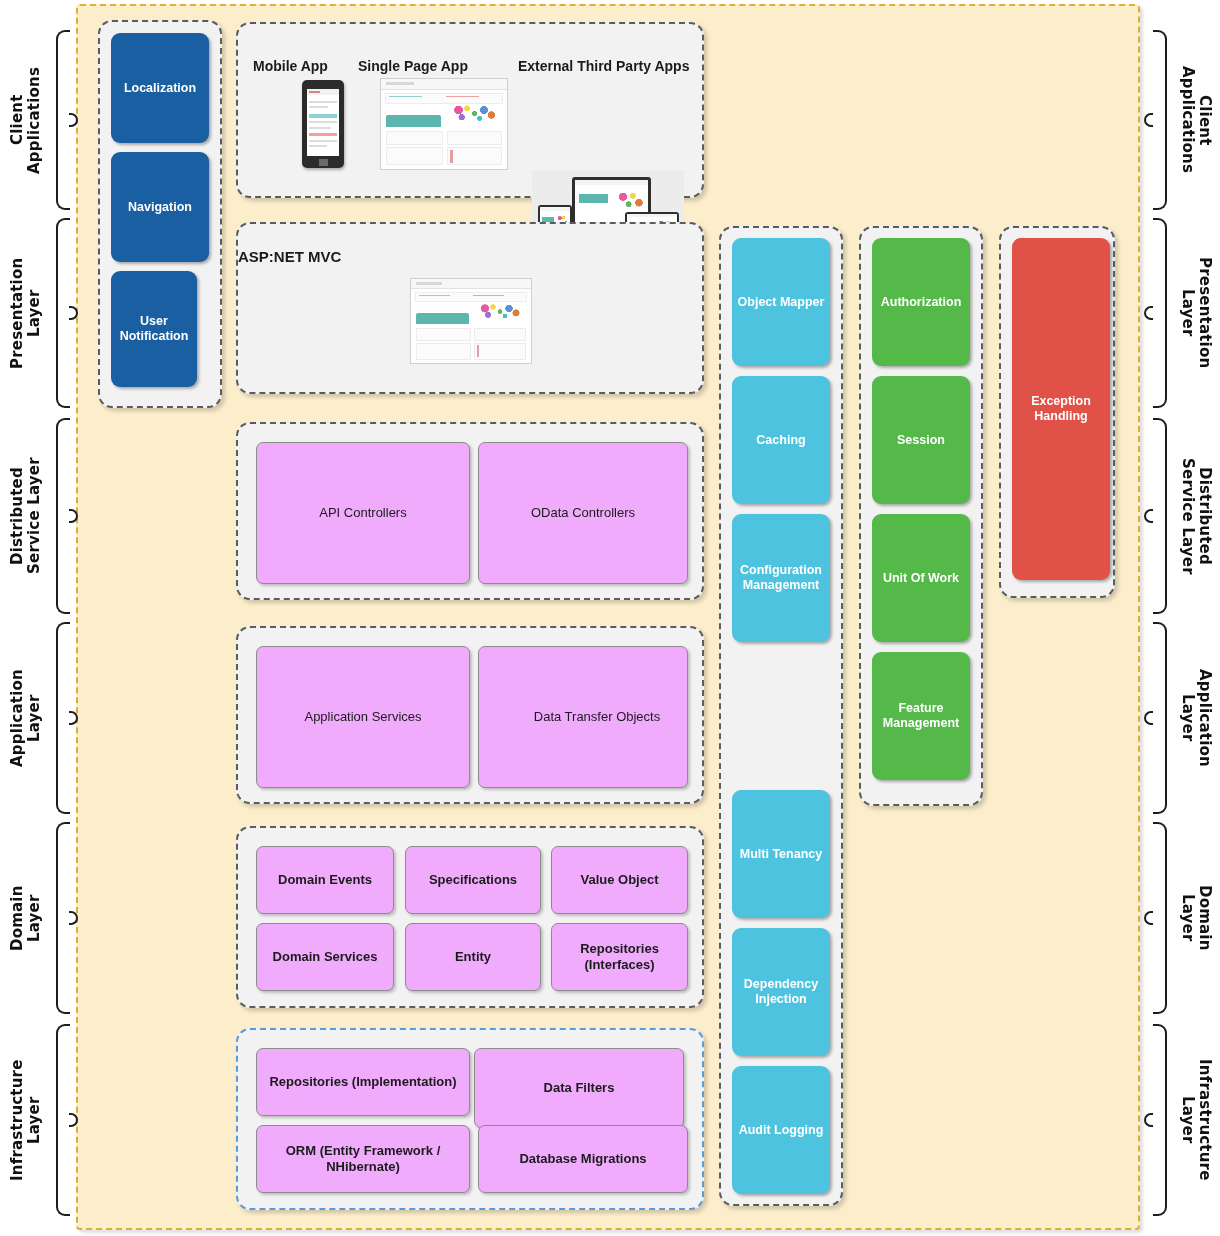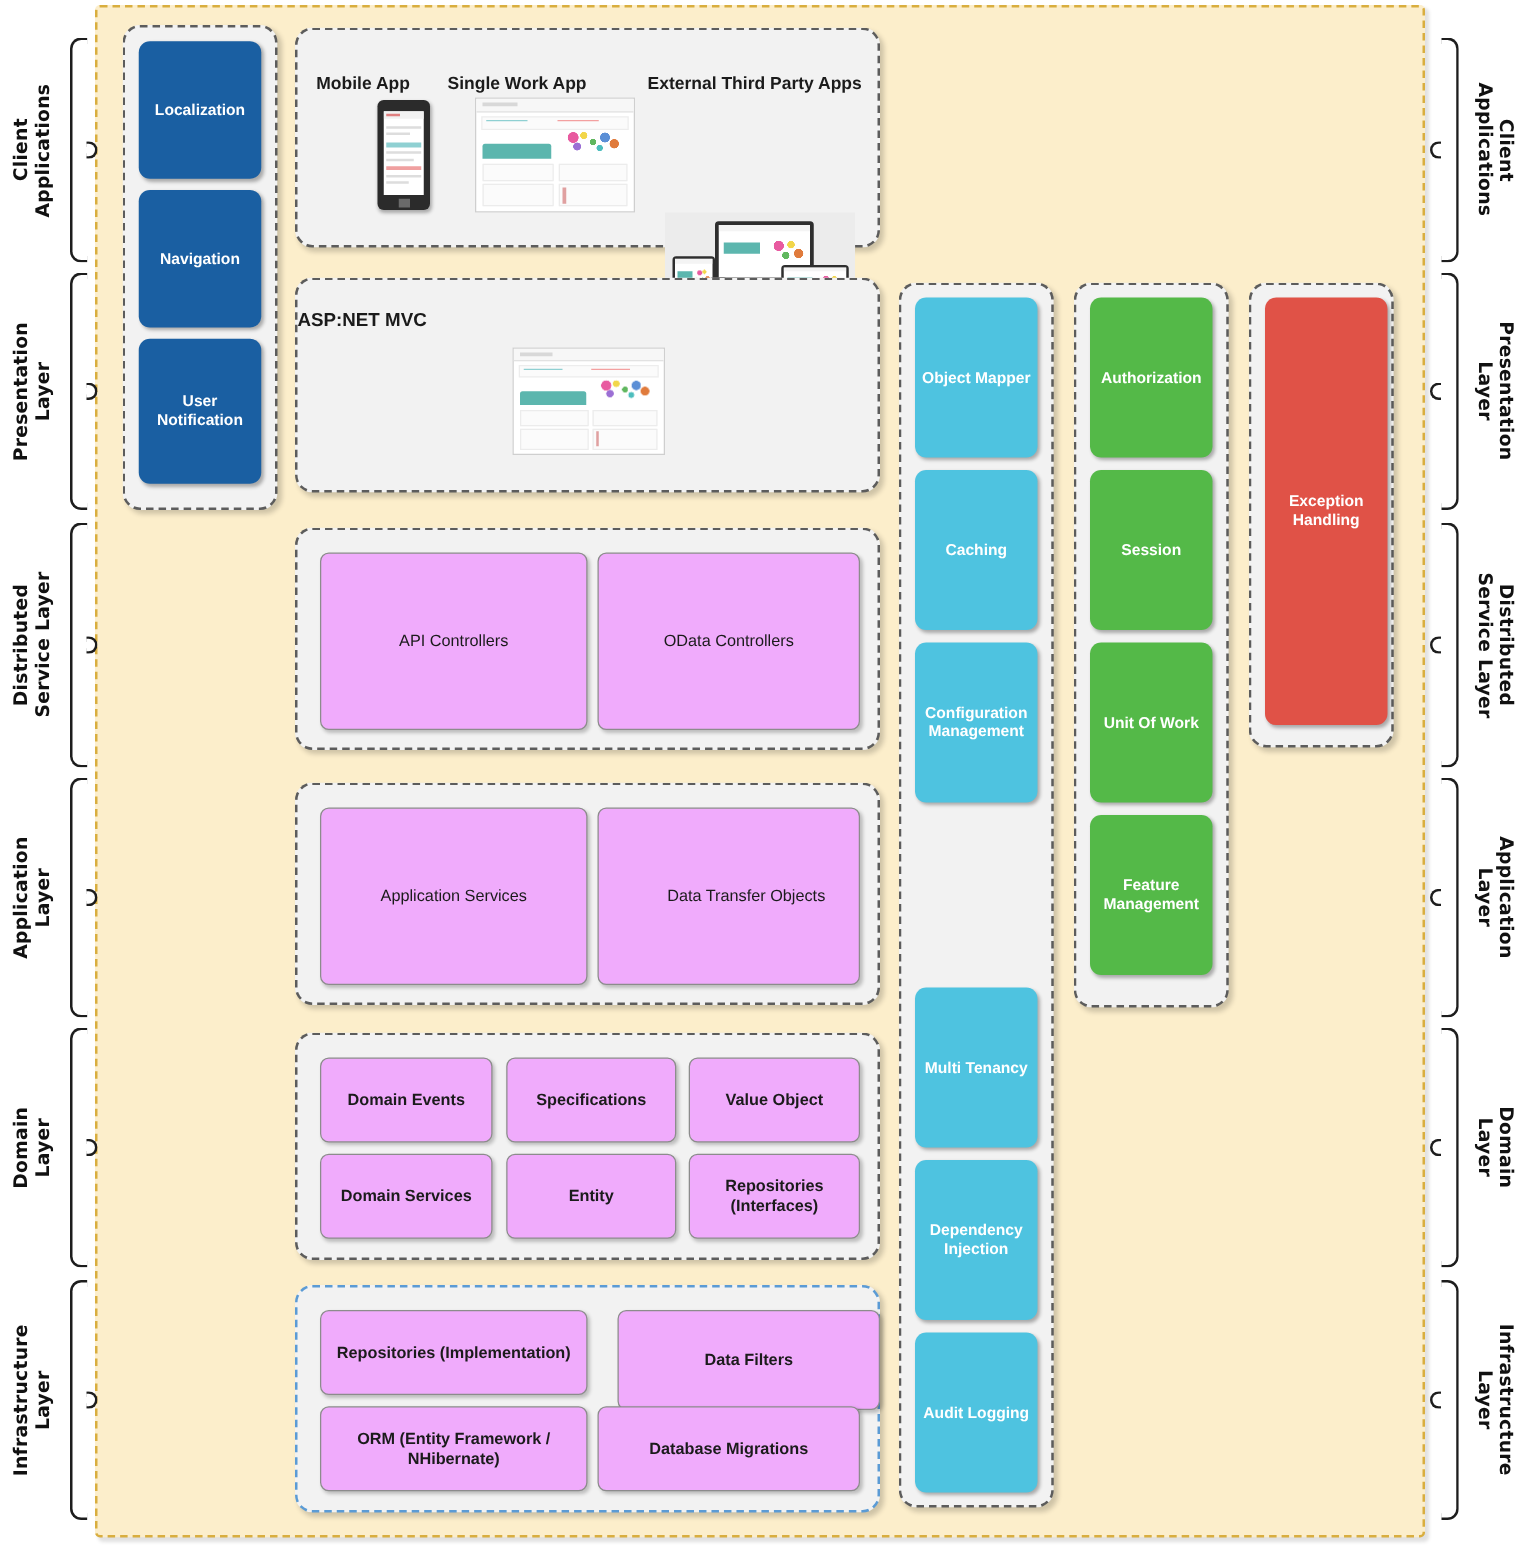--- a/index.html
+++ b/index.html
@@ -240,21 +240,21 @@
   <div class="brace right" style="left:1145px;top:1024px;height:192px;width:24px;">
     <div class="bar"></div>
       <div class="nib"></div>
   </div>
   <div class="vlabel rl" style="left:1172px;top:1024px;height:192px;width:48px;display:flex;align-items:center;justify-content:center;">Infrastructure
 Layer</div>
 
   <div class="group" style="left:98px;top:20px;width:124px;height:388px;">
     <div class="tile solid navy" style="left:11px;top:11px;width:98px;height:110px;">Localization</div>
     <div class="tile solid navy" style="left:11px;top:130px;width:98px;height:110px;">Navigation</div>
-    <div class="tile solid navy" style="left:11px;top:249px;width:98px;height:116px;white-space:pre-line;text-align:center;">User
+    <div class="tile solid navy" style="left:11px;top:249px;width:86px;height:116px;white-space:pre-line;text-align:center;">User
 Notification</div>
   </div>
 
   <div class="group" style="left:236px;top:22px;width:468px;height:176px;">
 
     <div class="caption" style="left:15px;top:34px;width:140px;">Mobile App</div>
     <div class="thumb phone" style="left:64px;top:56px;width:42px;height:88px;">
       <div class="screen">
         <div class="hdr"></div>
         <div class="l" style="top:18%;"></div>
@@ -262,21 +262,21 @@
         <div class="l" style="top:38%;background:#8fd0d2;height:5%;"></div>
         <div class="l" style="top:48%;"></div>
         <div class="l" style="top:56%;width:70%;"></div>
         <div class="l" style="top:66%;background:#f0a0a0;height:4%;"></div>
         <div class="l" style="top:76%;"></div>
         <div class="l" style="top:84%;width:55%;"></div>
       </div>
       <div class="home"></div>
     </div>
 
-    <div class="caption" style="left:120px;top:34px;width:170px;">Single Work App</div>
+    <div class="caption" style="left:120px;top:34px;width:170px;">Single Page App</div>
     <div class="thumb dash" style="left:142px;top:54px;width:128px;height:92px;">
       <div class="topbar"></div>
       <div class="row r1"></div>
       <div class="teal"></div>
       <div class="map"></div>
       <div class="sm1"></div>
         <div class="sm2"></div>
       <div class="sm3"></div>
         <div class="sm4"></div>
     </div>
@@ -345,21 +345,21 @@
     <div class="tile plain bold" style="left:167px;top:18px;width:136px;height:68px;">Specifications</div>
     <div class="tile plain bold" style="left:313px;top:18px;width:137px;height:68px;">Value Object</div>
     <div class="tile plain bold" style="left:18px;top:95px;width:138px;height:68px;">Domain Services</div>
     <div class="tile plain bold" style="left:167px;top:95px;width:136px;height:68px;">Entity</div>
     <div class="tile plain bold" style="left:313px;top:95px;width:137px;height:68px;white-space:pre-line;">Repositories
 (Interfaces)</div>
   </div>
 
   <div class="group blue-outline" style="left:236px;top:1028px;width:468px;height:182px;">
     <div class="tile plain bold" style="left:18px;top:18px;width:214px;height:68px;">Repositories (Implementation)</div>
-    <div class="tile plain bold" style="left:256px;top:18px;width:210px;height:80px;">Data Filters</div>
+    <div class="tile plain bold" style="left:236px;top:18px;width:210px;height:80px;">Data Filters</div>
     <div class="tile plain bold" style="left:18px;top:95px;width:214px;height:68px;white-space:pre-line;">ORM (Entity Framework /
 NHibernate)</div>
     <div class="tile plain bold" style="left:240px;top:95px;width:210px;height:68px;">Database Migrations</div>
   </div>
 
   <div class="group" style="left:719px;top:226px;width:124px;height:980px;">
     <div class="tile solid cyan" style="left:11px;top:10px;width:98px;height:128px;">Object Mapper</div>
     <div class="tile solid cyan" style="left:11px;top:148px;width:98px;height:128px;">Caching</div>
     <div class="tile solid cyan" style="left:11px;top:286px;width:98px;height:128px;white-space:pre-line;">Configuration
 Management</div>

